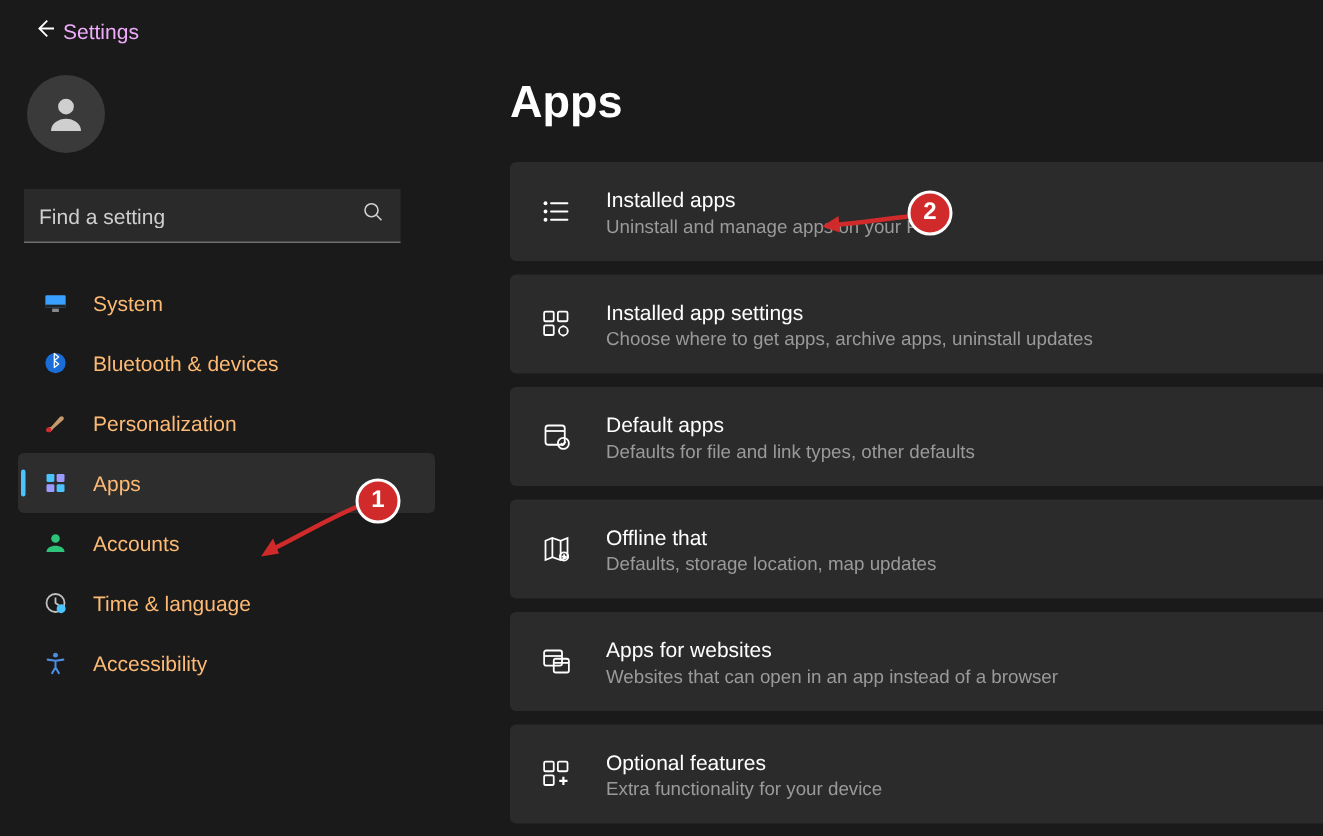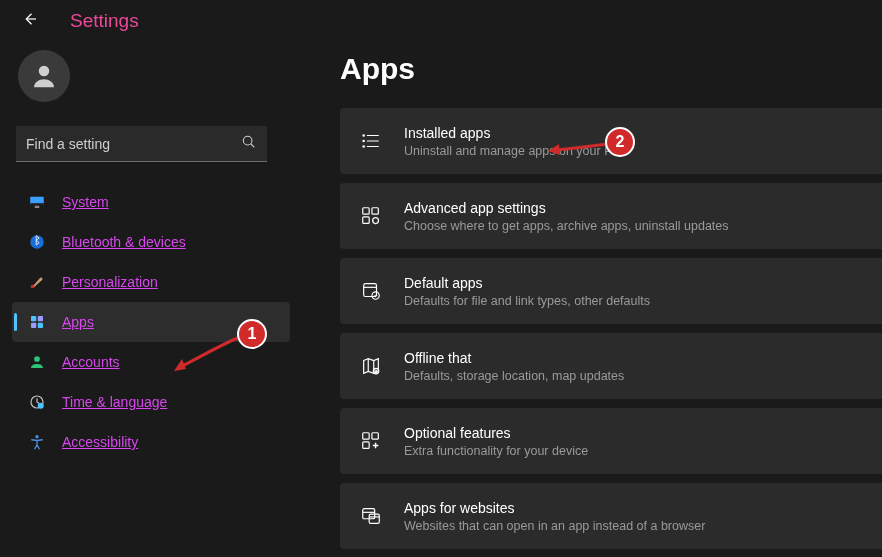--- a/index.html
+++ b/index.html
@@ -21,23 +21,23 @@
     height: 42px;
   }
   .back-btn {
     color: #fff;
     font-size: 18px;
     width: 24px;
     text-align: center;
     cursor: pointer;
   }
   .title {
-    font-size: 19px;
-    margin-left: 28px;
-    color: #ec4899;
+    font-size: 14px;
+    margin-left: 0;
+    color: #f0abfc;
   }
 
   
   .left {
     position: absolute;
     left: 0;
     top: 42px;
     width: 300px;
     padding: 8px 10px 0 12px;
   }
@@ -103,21 +103,21 @@
   }
   .nav-icon {
     width: 22px;
     height: 22px;
     display: inline-flex;
     align-items: center;
     justify-content: center;
     margin-right: 14px;
     font-size: 14px;
   }
-  .nav-label { font-size: 14px; color: #d946ef; text-decoration: underline; }
+  .nav-label { font-size: 14px; color: #fdba74; }
 
   
   .main {
     position: absolute;
     left: 320px;
     top: 42px;
     right: 0;
     bottom: 0;
     padding: 10px 0 0 20px;
   }
@@ -301,21 +301,21 @@
       <span class="card-icon">
         <svg width="22" height="22" viewBox="0 0 24 24">
             <rect x="3" y="3" width="7" height="7" rx="1"></rect>
             <rect x="13" y="3" width="7" height="7" rx="1"></rect>
             <rect x="3" y="13" width="7" height="7" rx="1"></rect>
             <circle cx="17" cy="17" r="3.2"></circle>
             <path d="M17 13v1M17 20v1M13.5 17h1M19.5 17h1" stroke-width="1.3"></path>
           </svg>
       </span>
       <div class="card-text">
-        <div class="card-title">Advanced app settings</div>
+        <div class="card-title">Installed app settings</div>
         <div class="card-sub">Choose where to get apps, archive apps, uninstall updates</div>
       </div>
     </div>
 
     <div class="card">
       <span class="card-icon">
         <svg width="22" height="22" viewBox="0 0 24 24">
             <rect x="4" y="4" width="14" height="14" rx="2"></rect>
             <path d="M4 8h14"></path>
             <circle cx="17" cy="17" r="4"></circle>
@@ -339,44 +339,44 @@
       </span>
       <div class="card-text">
         <div class="card-title">Offline that</div>
         <div class="card-sub">Defaults, storage location, map updates</div>
       </div>
     </div>
 
     <div class="card">
       <span class="card-icon">
         <svg width="22" height="22" viewBox="0 0 24 24">
+            <rect x="3" y="4" width="13" height="11" rx="1.5"></rect>
+            <path d="M3 8h13"></path>
+            <rect x="10" y="10" width="11" height="10" rx="1.5"></rect>
+            <path d="M10 13h11"></path>
+          </svg>
+      </span>
+      <div class="card-text">
+        <div class="card-title">Apps for websites</div>
+        <div class="card-sub">Websites that can open in an app instead of a browser</div>
+      </div>
+    </div>
+
+    <div class="card">
+      <span class="card-icon">
+        <svg width="22" height="22" viewBox="0 0 24 24">
             <rect x="3" y="3" width="7" height="7" rx="1"></rect>
             <rect x="13" y="3" width="7" height="7" rx="1"></rect>
             <rect x="3" y="13" width="7" height="7" rx="1"></rect>
             <path d="M17 14v6M14 17h6" stroke-width="1.6"></path>
           </svg>
       </span>
       <div class="card-text">
         <div class="card-title">Optional features</div>
         <div class="card-sub">Extra functionality for your device</div>
-      </div>
-    </div>
-
-    <div class="card">
-      <span class="card-icon">
-        <svg width="22" height="22" viewBox="0 0 24 24">
-            <rect x="3" y="4" width="13" height="11" rx="1.5"></rect>
-            <path d="M3 8h13"></path>
-            <rect x="10" y="10" width="11" height="10" rx="1.5"></rect>
-            <path d="M10 13h11"></path>
-          </svg>
-      </span>
-      <div class="card-text">
-        <div class="card-title">Apps for websites</div>
-        <div class="card-sub">Websites that can open in an app instead of a browser</div>
       </div>
     </div>
 
   </div>
 </div>
 
 <div class="marker" style="left:237px; top:319px;">1</div>
 <div class="arrow" style="left:170px; top:335px; width:72px; height:40px;">
   <svg width="72" height="40">
       <path d="M70 2 C 50 10, 25 25, 10 32"></path>

